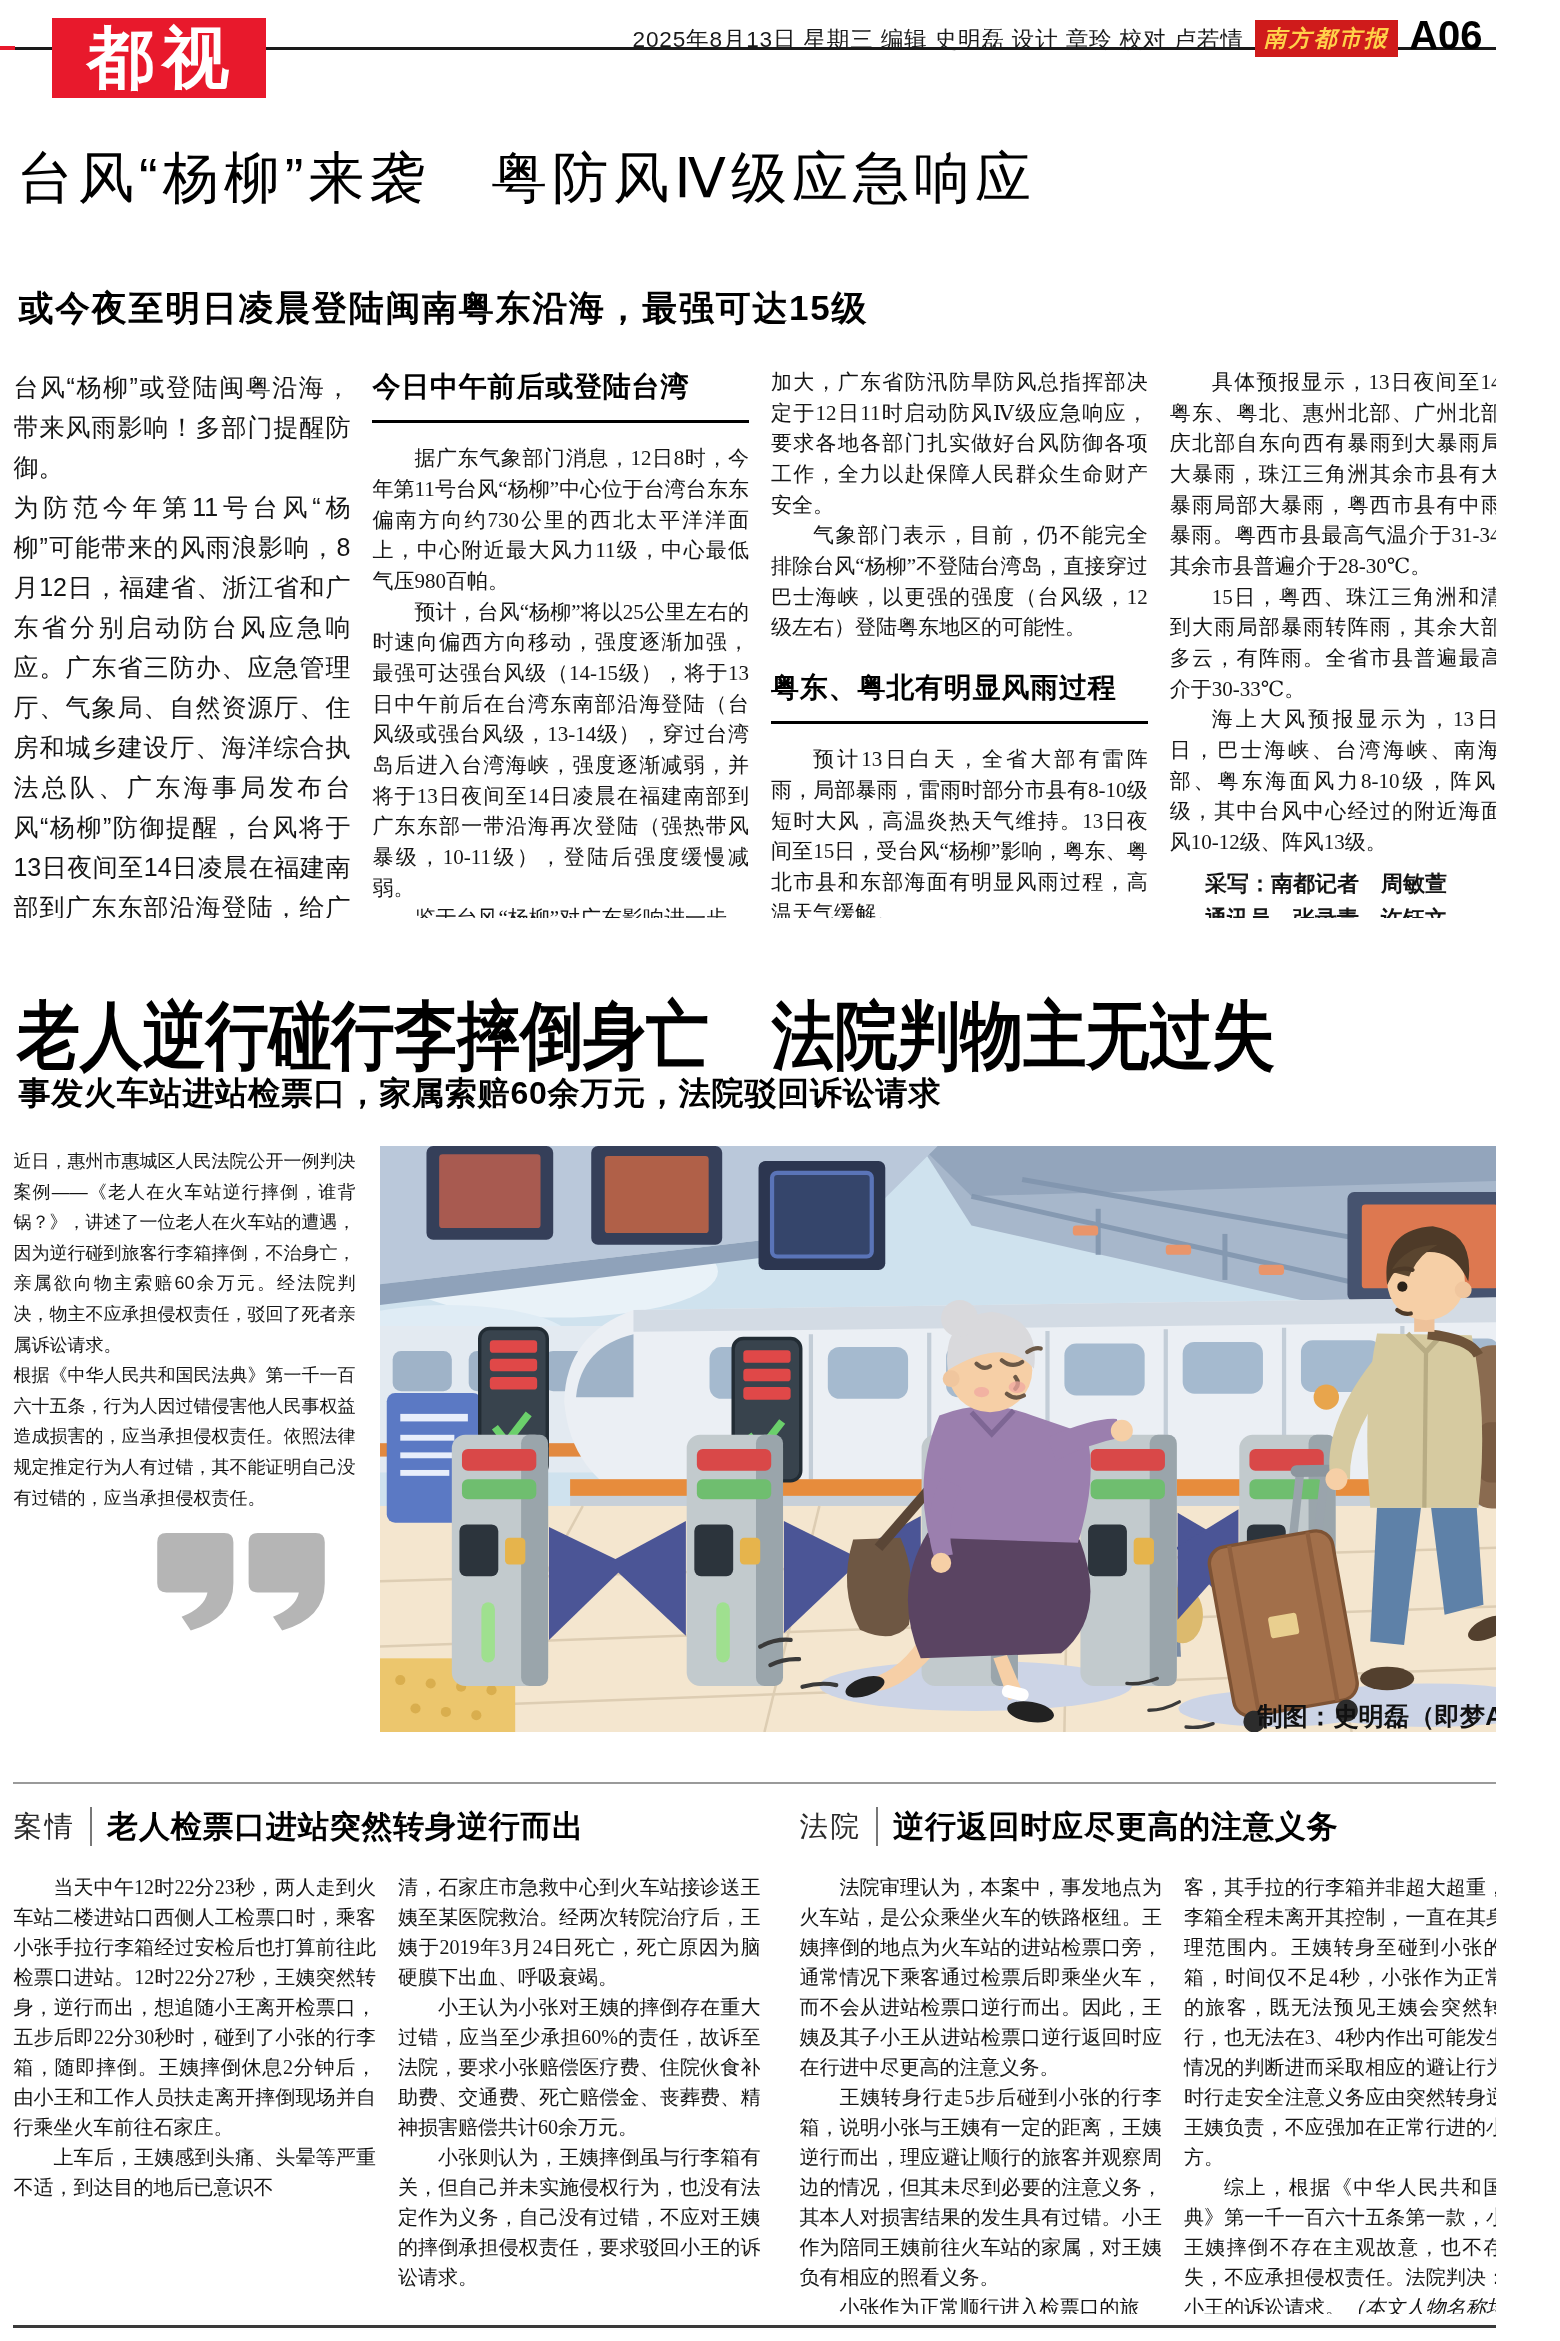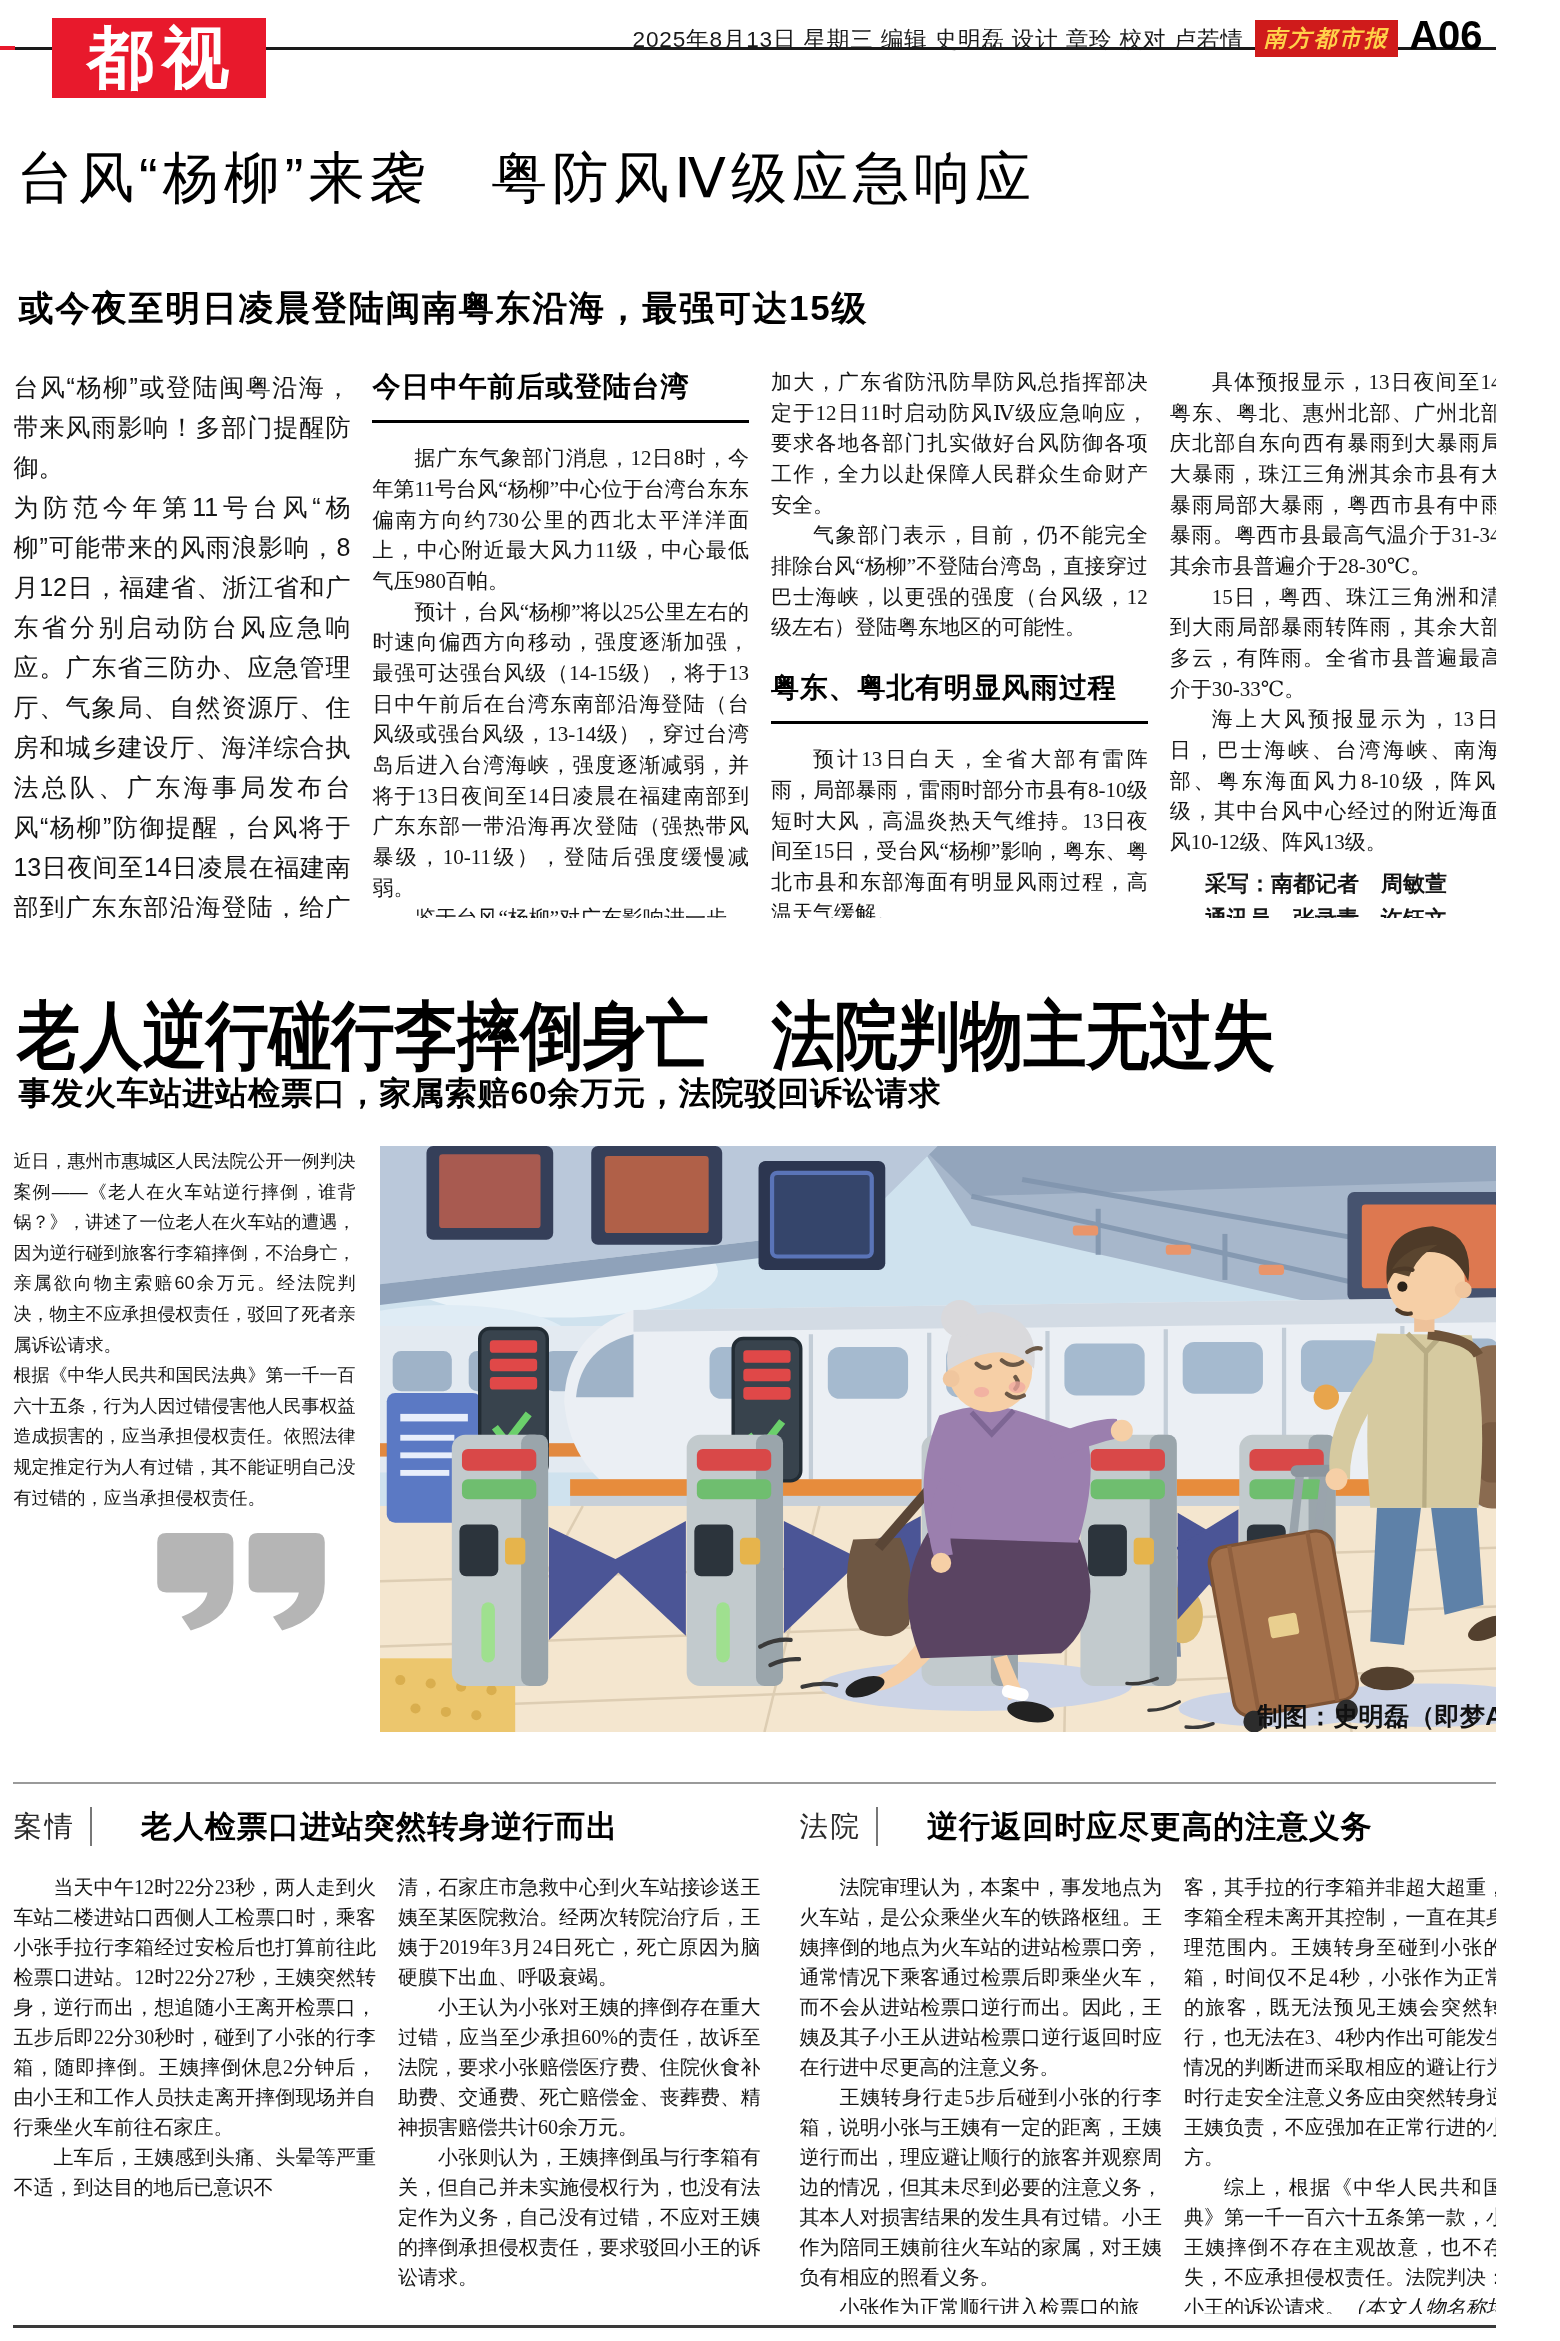--- a/index.html
+++ b/index.html
@@ -59,21 +59,21 @@
   .a2-fig svg { width:100%; height:100%; display:block; }
   .fig-caption { font-family:"Liberation Sans","DejaVu Sans",sans-serif; font-weight:bold; }
 
   
   .mid-rule { position:absolute; top:1782px; left:13.4px; width:1533px; height:1.7px; background:#9a9a9a; }
   .bottom { position:absolute; top:1803px; left:13.4px; width:1533px; display:flex; gap:39px; }
   .b-half { flex:1; }
   .kicker-row { display:flex; align-items:center; gap:15px; height:47px; margin-bottom:22px; }
   .kicker { font-size:28.5px; color:#2a2a2a; letter-spacing:2.5px; }
   .k-div { width:1.7px; height:39px; background:#777; }
-  .k-title { font-size:31px; font-weight:bold; letter-spacing:0.8px; color:#000;margin-left:34px; }
+  .k-title { font-size:31px; font-weight:bold; letter-spacing:0.8px; color:#000; }
   .b-cols { display:flex; gap:22px; height:442px; overflow:hidden; }
   .b-col { flex:1; font-family:"Liberation Serif","DejaVu Serif",serif; font-size:20px; line-height:1.5; text-align:justify; color:#151515; }
   .note-kai { font-style:italic; }
   .bottom-rule { position:absolute; top:2325px; left:13.4px; width:1533px; height:2.5px; background:#3a3a3a; }
 </style>
 </head>
 <body>
 
 <div class="page">
 

